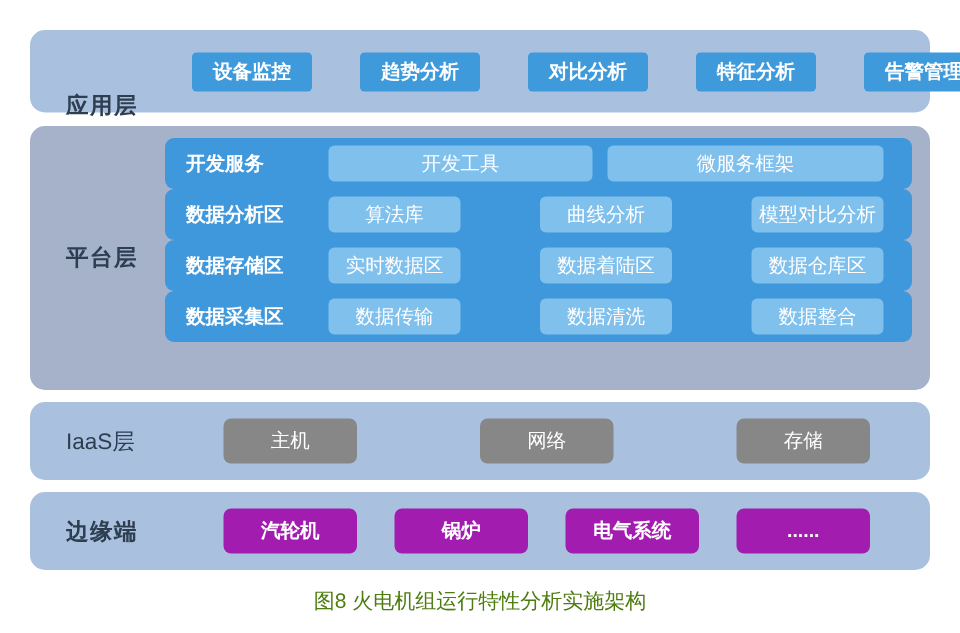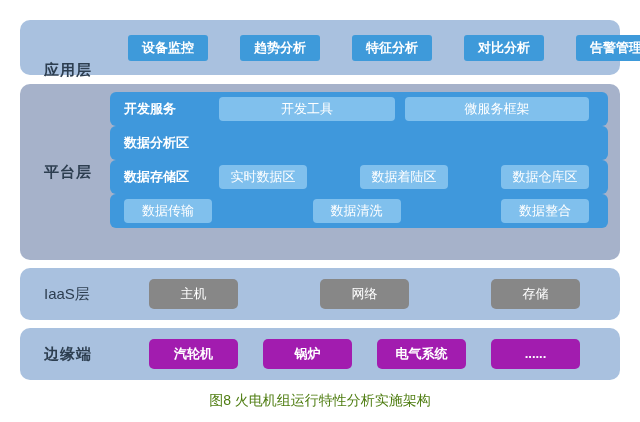--- a/index.html
+++ b/index.html
@@ -42,52 +42,58 @@
 </head>
 <body>
 
 <div id="canvas">
 
   <div class="layer layer-app">
     <div class="layer-label">应用层</div>
     <div class="app-buttons">
       <div class="app-btn">设备监控</div>
       <div class="app-btn">趋势分析</div>
+      <div class="app-btn">对比分析</div>
       <div class="app-btn">特征分析</div>
-      <div class="app-btn">对比分析</div>
       <div class="app-btn">告警管理</div>
     </div>
   </div>
 
   <div class="layer layer-platform">
     <div class="layer-label platform-label">平台层</div>
     <div class="platform-rows">
 
       <div class="p-row">
         <div class="p-row-label">开发服务</div>
         <div class="p-row-items">
           <div class="p-chip wide1">开发工具</div>
           <div class="p-chip wide2">微服务框架</div>
         </div>
       </div>
 
       <div class="p-row">
         <div class="p-row-label">数据分析区</div>
+        <div class="p-row-items">
+          <div class="p-chip">算法库</div>
+          <div class="p-chip">曲线分析</div>
+          <div class="p-chip">模型对比分析</div>
+        </div>
       </div>
 
       <div class="p-row">
         <div class="p-row-label">数据存储区</div>
         <div class="p-row-items">
           <div class="p-chip">实时数据区</div>
           <div class="p-chip">数据着陆区</div>
           <div class="p-chip">数据仓库区</div>
         </div>
       </div>
 
       <div class="p-row">
+        <div class="p-row-label">数据采集区</div>
         <div class="p-row-items">
           <div class="p-chip">数据传输</div>
           <div class="p-chip">数据清洗</div>
           <div class="p-chip">数据整合</div>
         </div>
       </div>
 
     </div>
   </div>
 

